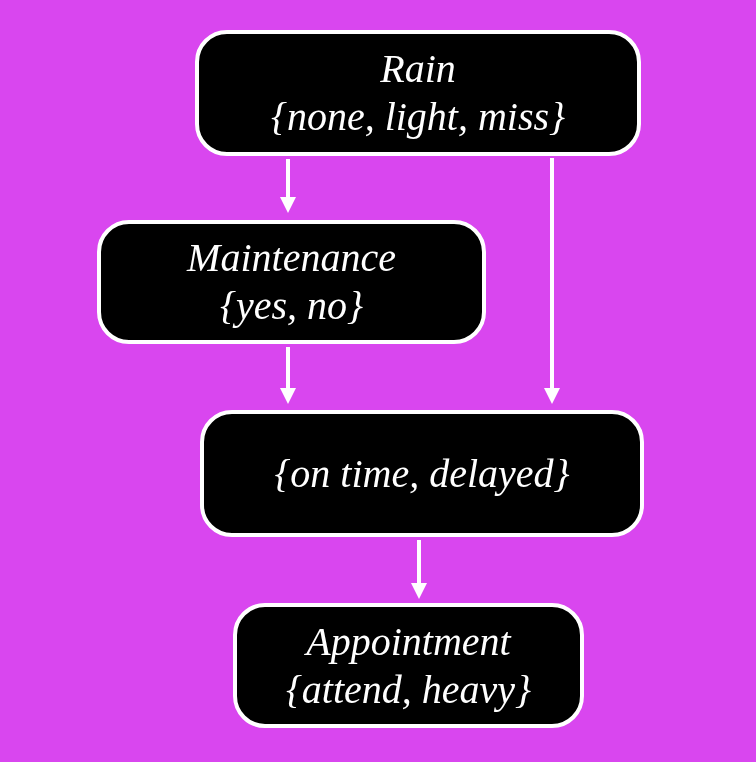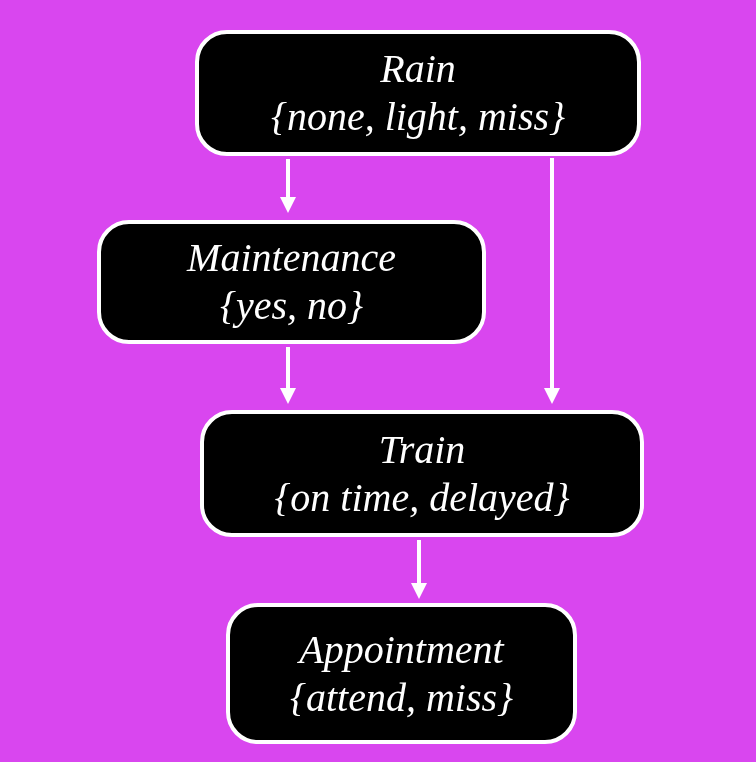--- a/index.html
+++ b/index.html
@@ -36,21 +36,21 @@
   }
   .node .node-states {
     font-size: 40px;
     font-style: italic;
     line-height: 48px;
     white-space: nowrap;
   }
   #node-rain        { left: 195px; top: 30px;  width: 446px; height: 126px; }
   #node-maintenance { left: 97px;  top: 220px; width: 389px; height: 124px; align-items: center; }
   #node-train       { left: 200px; top: 410px; width: 444px; height: 127px; }
-  #node-appointment { left: 226px; top: 603px; width: 351px; height: 141px; text-align: center; }
+  #node-appointment { left: 233px; top: 603px; width: 351px; height: 125px; text-align: center; }
   #edges {
     position: absolute;
     left: 0;
     top: 0;
     width: 756px;
     height: 762px;
     pointer-events: none;
   }
   #edges line {
     stroke: #ffffff;
@@ -92,22 +92,21 @@
     <span class="node-label">Rain</span>
     <span class="node-states">{none, light, miss}</span>
   </div>
 
   <div class="node" id="node-maintenance">
     <span class="node-label">Maintenance</span>
     <span class="node-states">{yes, no}</span>
   </div>
 
   <div class="node" id="node-train">
-    <span class="node-label">Train</span>
     <span class="node-states">{on time, delayed}</span>
   </div>
 
   <div class="node" id="node-appointment">
     <span class="node-label">Appointment</span>
-    <span class="node-states">{attend, miss}</span>
+    <span class="node-states">{attend, heavy}</span>
   </div>
 
 </div>
 
 </body></html>

